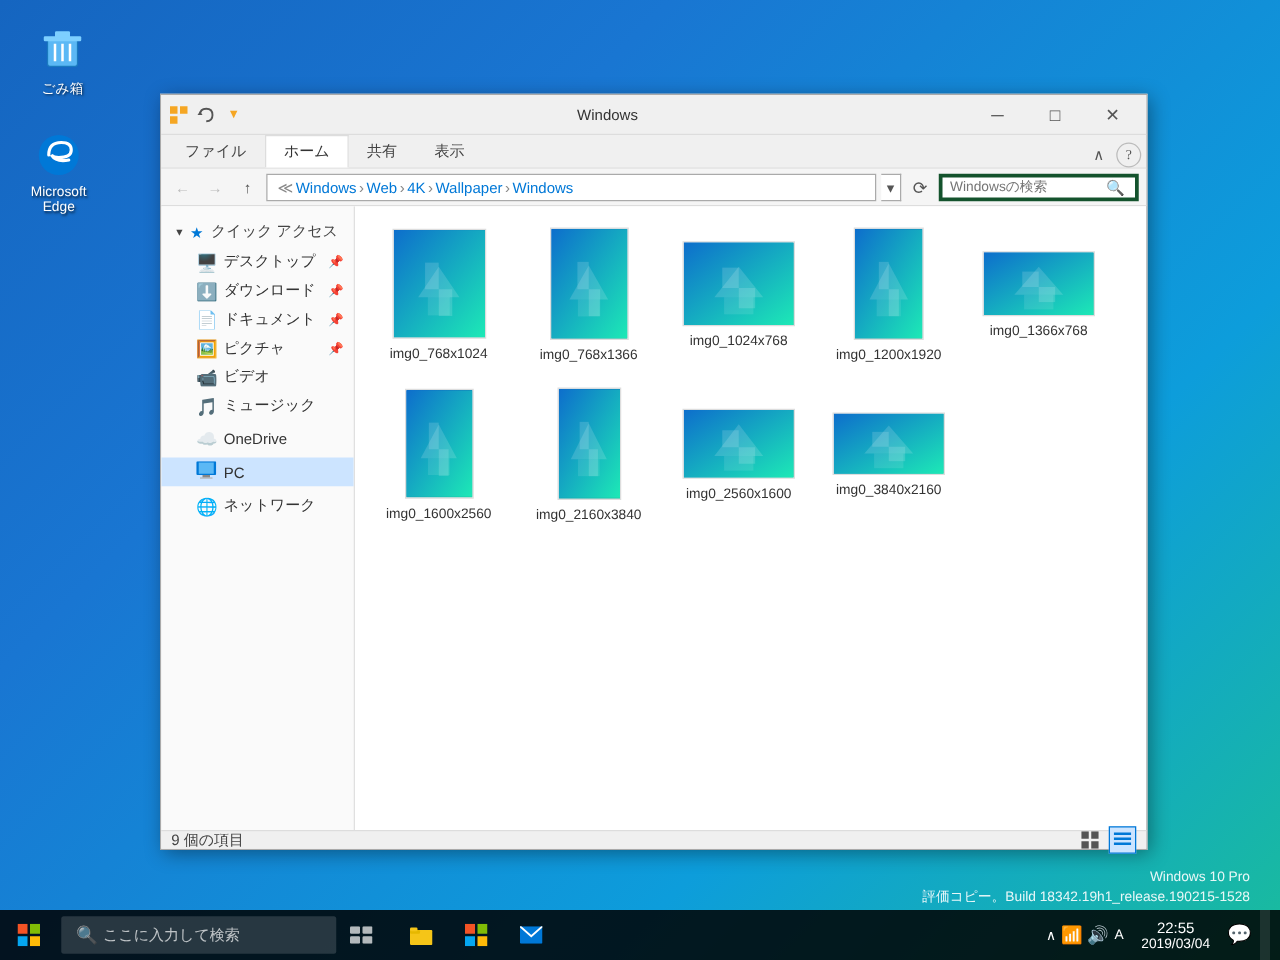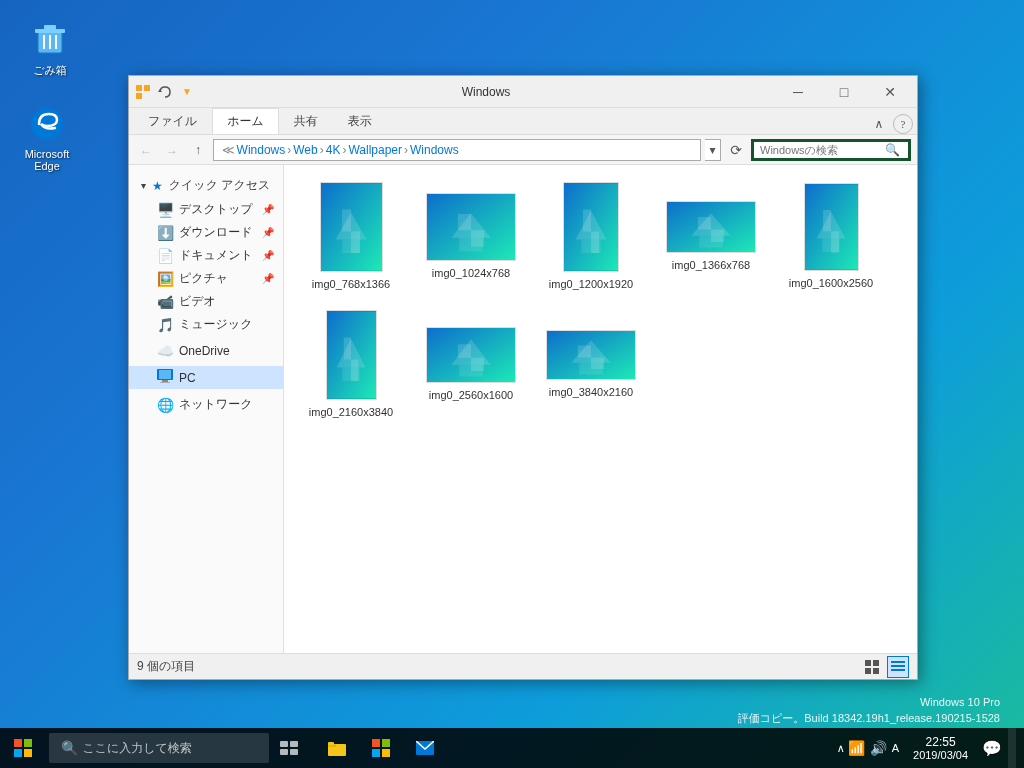--- a/index.html
+++ b/index.html
@@ -433,21 +433,21 @@
       left: 50%;
       transform: translateX(-50%);
       width: 60%;
       height: 50%;
       background: rgba(255,255,255,0.15);
       clip-path: polygon(25% 0%, 50% 0%, 50% 50%, 75% 50%, 75% 100%, 50% 100%, 50% 50%, 25% 50%);
     }
 
     
     .status-bar {
-      height: 26px;
+      height: 15px;
       background: #f0f0f0;
       border-top: 1px solid #ddd;
       display: flex;
       align-items: center;
       padding: 0 8px;
       font-size: 12px;
       color: #444;
       flex-shrink: 0;
       justify-content: space-between;
     }
@@ -638,20 +638,36 @@
         <div class="sidebar-section">
           <div class="sidebar-item">
             <span class="sidebar-icon">🌐</span>
             <span>ネットワーク</span>
           </div>
         </div>
       </div>
 
       <div class="file-grid">
 
+        <div class="file-item">
+          <div class="file-thumbnail win-wallpaper" style="width:75px;height:88px;">
+            <svg width="75" height="88" viewBox="0 0 75 88">
+              <defs>
+                  <linearGradient id="wg1" x1="0%" y1="0%" x2="100%" y2="100%">
+                    <stop offset="0%" style="stop-color:#0d6ecc"></stop>
+                    <stop offset="100%" style="stop-color:#1de9b6"></stop>
+                  </linearGradient>
+                </defs>
+              <rect width="75" height="88" fill="url(#wg1)"></rect>
+              <path d="M20 55 L37 30 L54 55 Z" fill="rgba(255,255,255,0.15)"></path>
+              <rect x="28" y="55" width="18" height="15" fill="rgba(255,255,255,0.1)"></rect>
+            </svg>
+          </div>
+          <span class="file-label">img0_768x1024</span>
+        </div>
 
         <div class="file-item">
           <div class="file-thumbnail win-wallpaper" style="width:63px;height:90px;">
             <svg width="63" height="90" viewBox="0 0 63 90">
               <defs>
                   <linearGradient id="wg2" x1="0%" y1="0%" x2="100%" y2="100%">
                     <stop offset="0%" style="stop-color:#0d6ecc"></stop>
                     <stop offset="100%" style="stop-color:#1de9b6"></stop>
                   </linearGradient>
                 </defs>

